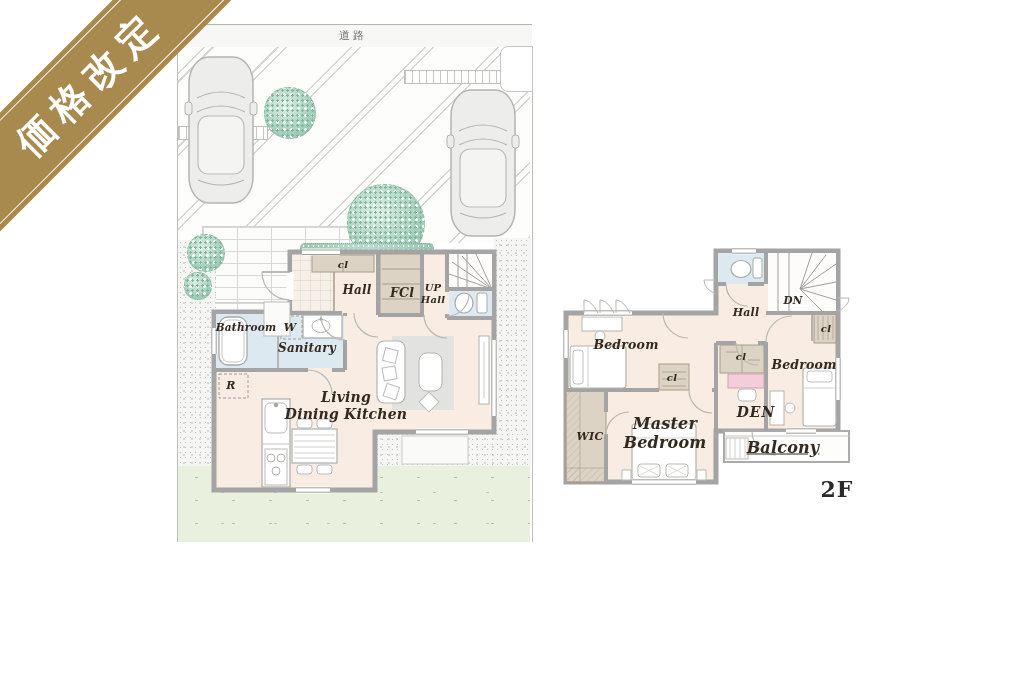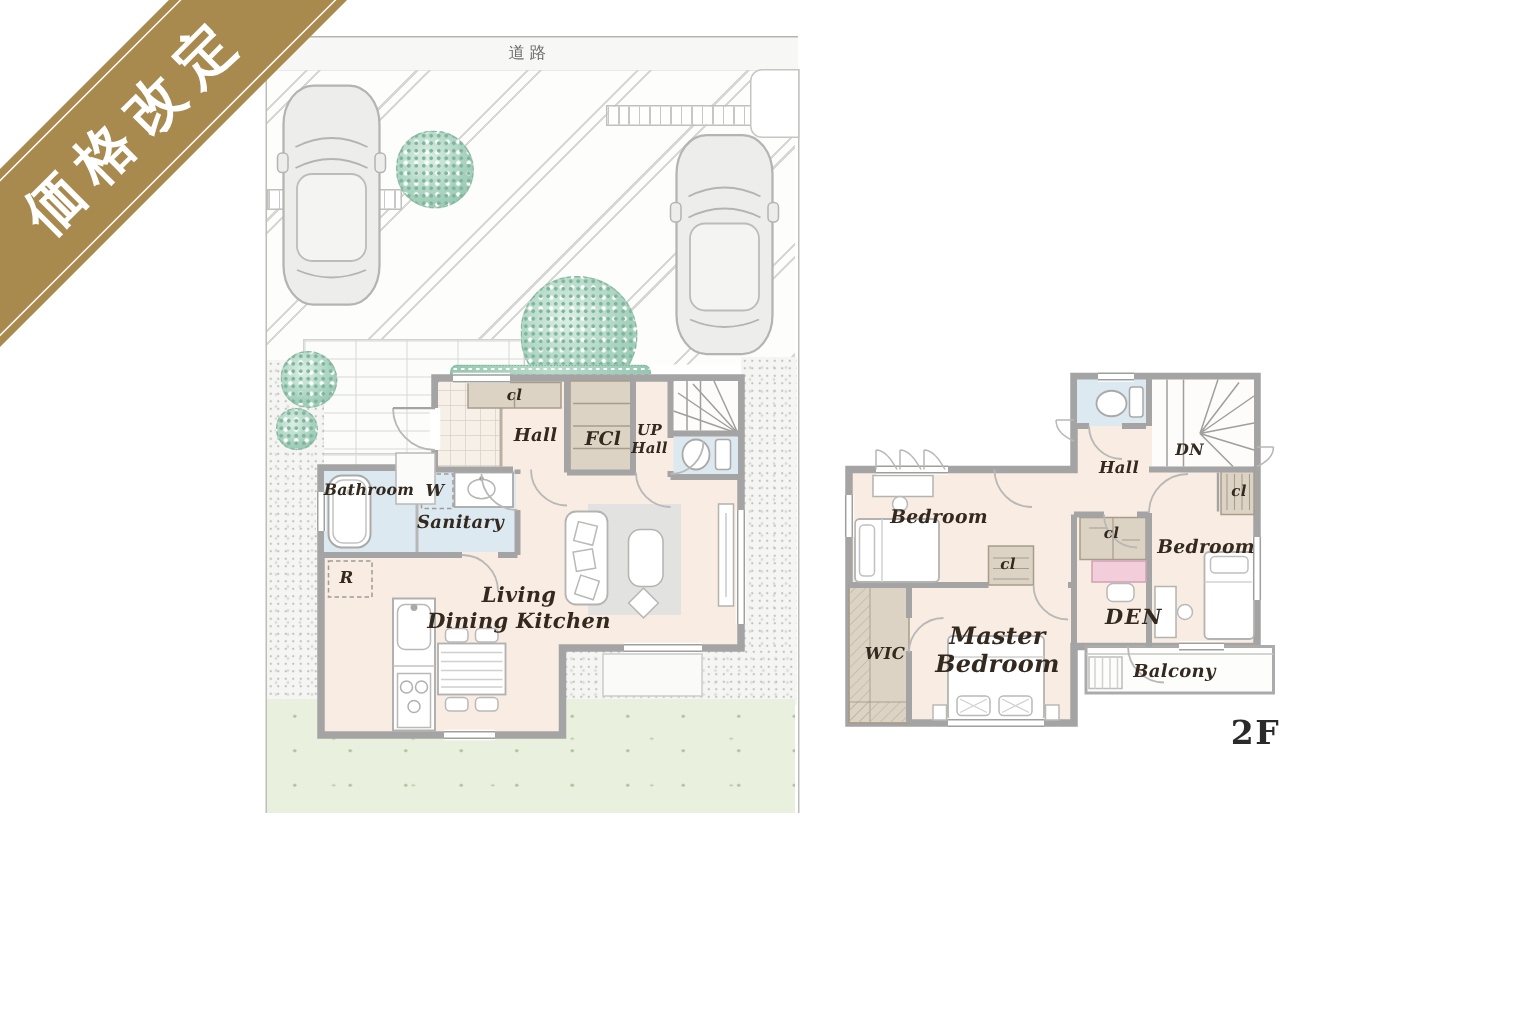--- a/index.html
+++ b/index.html
@@ -402,21 +402,21 @@
   <span class="lbl" style="left:672px;top:377px;font-size:10px;">cl</span>
   <span class="lbl" style="left:826px;top:328px;font-size:10px;">cl</span>
   <span class="lbl" style="left:804px;top:364px;font-size:12.5px;">Bedroom</span>
   <div class="lbl lbl-2line" style="left:665px;top:422px;font-size:16px;margin-top:12px;">
     <div>Master</div>
     <div>Bedroom</div>
   </div>
   <span class="lbl" style="left:741px;top:356px;font-size:10px;">cl</span>
   <span class="lbl" style="left:743px;top:412px;font-size:14px;letter-spacing:1px;margin-left:13px;">DEN</span>
   <span class="lbl" style="left:590px;top:436px;font-size:11px;font-style:italic;">WIC</span>
-  <span class="lbl" style="left:783px;top:447px;font-size:12px;">Balcony</span>
+  <span class="lbl" style="left:783px;top:447px;font-size:16px;text-decoration:underline;">Balcony</span>
   <span class="lbl floor-tag" style="left:837px;top:458px;margin-top:31px;">2F</span>
 
   <span class="lbl north-lbl" style="left:963px;top:614px;">N</span>
 
   <div class="ribbon">
     <div class="ribbon-inner"></div>
     <span class="ribbon-text">価格改定</span>
   </div>
 
 </div>

